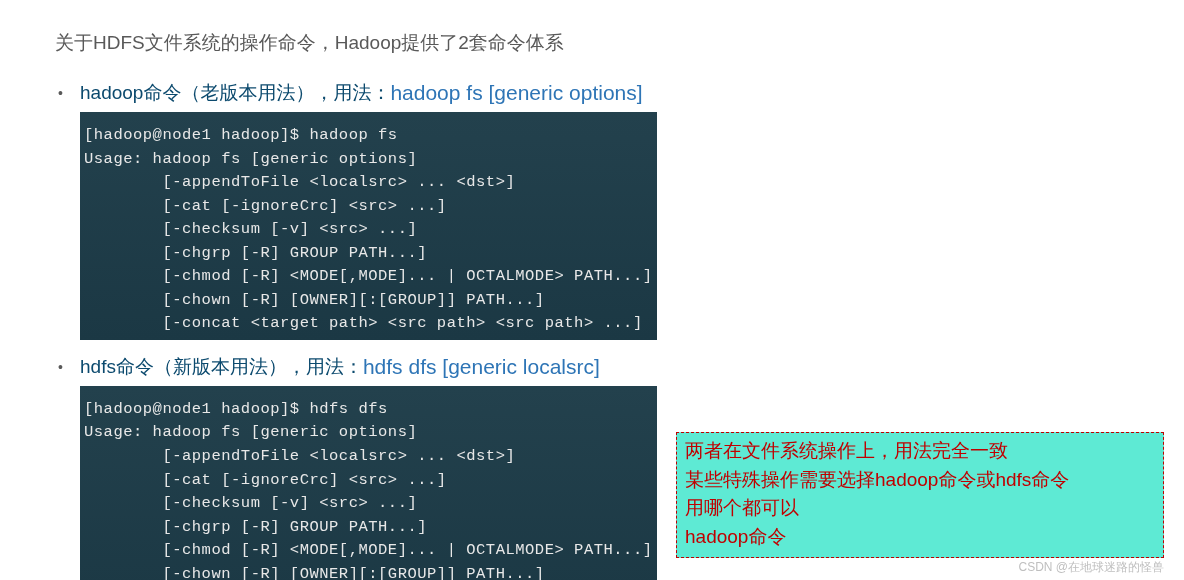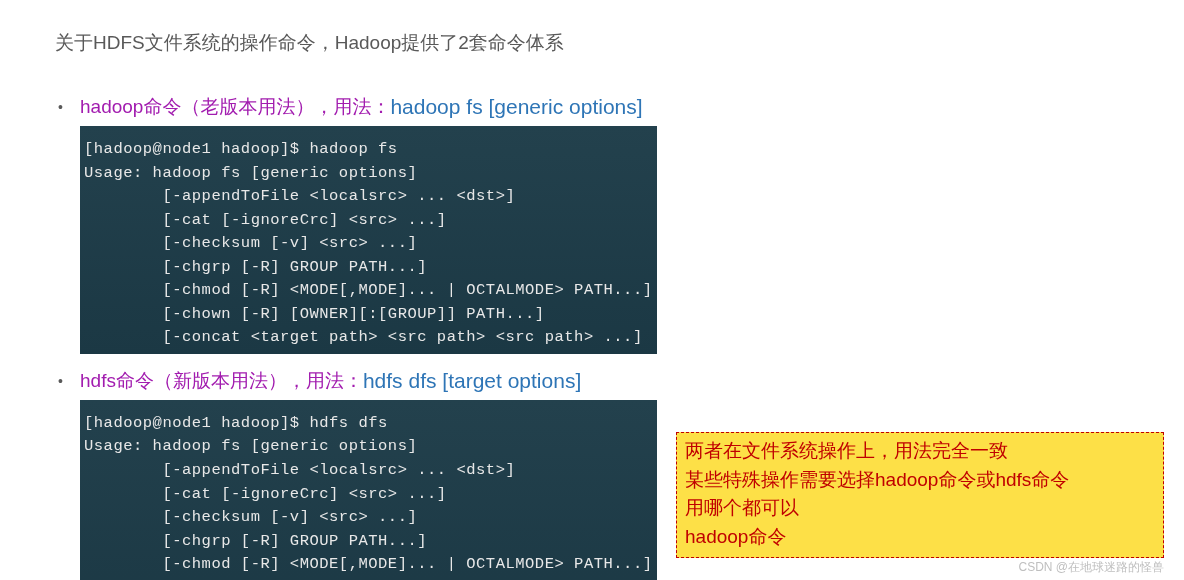--- a/index.html
+++ b/index.html
@@ -11,37 +11,37 @@
       width: 1184px;
       height: 580px;
       background: #ffffff;
       font-family: "Microsoft YaHei", "SimSun", sans-serif;
       padding: 30px 50px 0 55px;
       position: relative;
     }
     .intro {
       font-size: 19px;
       color: #595959;
-      margin-bottom: 38px;
+      margin-bottom: 24px;
     }
     .bullet-row {
       display: flex;
       align-items: center;
       margin-bottom: 6px;
     }
     .bullet-dot {
       font-size: 14px;
       color: #595959;
       width: 25px;
       text-align: left;
       padding-left: 3px;
     }
     .bullet-text {
       font-size: 19px;
-      color: #a21caf;
+      color: #0c4a6e;
     }
     .bullet-link {
       font-size: 21px;
       color: #2E75B6;
     }
     .terminal {
       background: #1c3a47;
       background: linear-gradient(to bottom, #23414d 0%, #1b3844 100%);
       color: #e8e8e8;
       font-family: "Consolas", "Courier New", monospace;
@@ -54,21 +54,21 @@
       display: inline-block;
       letter-spacing: 0.5px;
     }
     .note-box {
       position: absolute;
       right: 20px;
       top: 432px;
       width: 488px;
       border: 1px dashed #c00000;
       padding: 4px 8px 6px 8px;
-      background: #fde047;
+      background: #5eead4;
     }
     .note-line {
       color: #c00000;
       font-size: 19px;
       line-height: 1.5;
     }
     .watermark {
       position: absolute;
       right: 20px;
       bottom: 4px;
@@ -96,21 +96,21 @@
         [-cat [-ignoreCrc] &lt;src&gt; ...]
         [-checksum [-v] &lt;src&gt; ...]
         [-chgrp [-R] GROUP PATH...]
         [-chmod [-R] &lt;MODE[,MODE]... | OCTALMODE&gt; PATH...]
         [-chown [-R] [OWNER][:[GROUP]] PATH...]
         [-concat &lt;target path&gt; &lt;src path&gt; &lt;src path&gt; ...]</div>
 
 <div class="bullet-row">
   <span class="bullet-dot">•</span>
   <span class="bullet-text">hdfs命令（新版本用法），用法：</span>
-  <span class="bullet-link">hdfs dfs [target options]</span>
+  <span class="bullet-link">hdfs dfs [generic localsrc]</span>
 </div>
 
 <div class="terminal" id="term2">[hadoop@node1 hadoop]$ hdfs dfs
 Usage: hadoop fs [generic options]
         [-appendToFile &lt;localsrc&gt; ... &lt;dst&gt;]
         [-cat [-ignoreCrc] &lt;src&gt; ...]
         [-checksum [-v] &lt;src&gt; ...]
         [-chgrp [-R] GROUP PATH...]
         [-chmod [-R] &lt;MODE[,MODE]... | OCTALMODE&gt; PATH...]
         [-chown [-R] [OWNER][:[GROUP]] PATH...]

